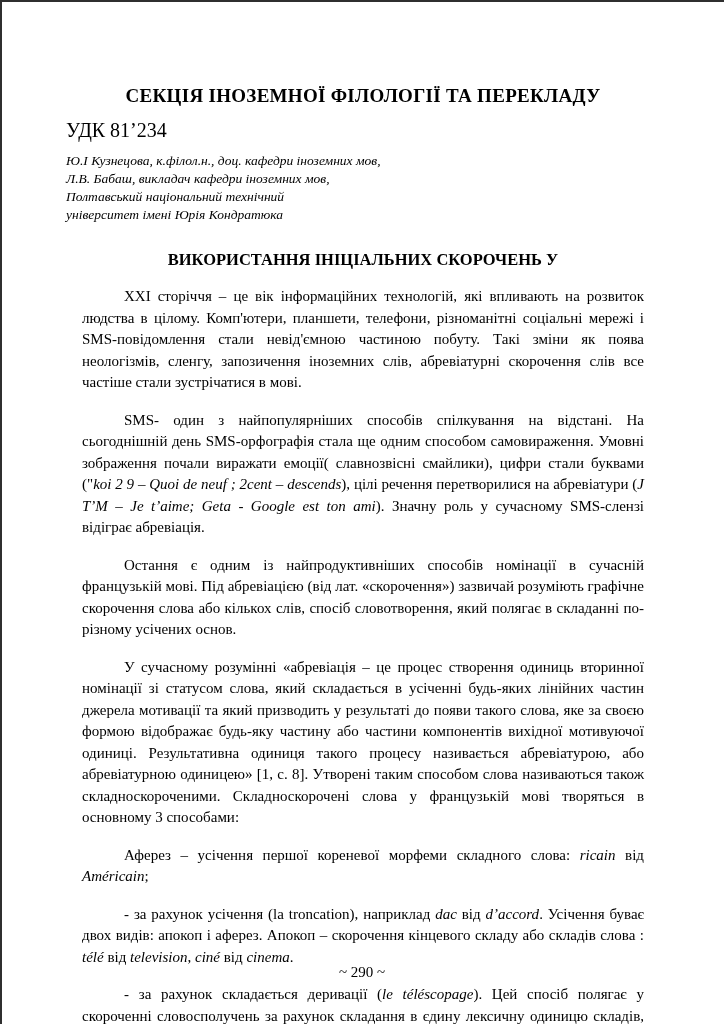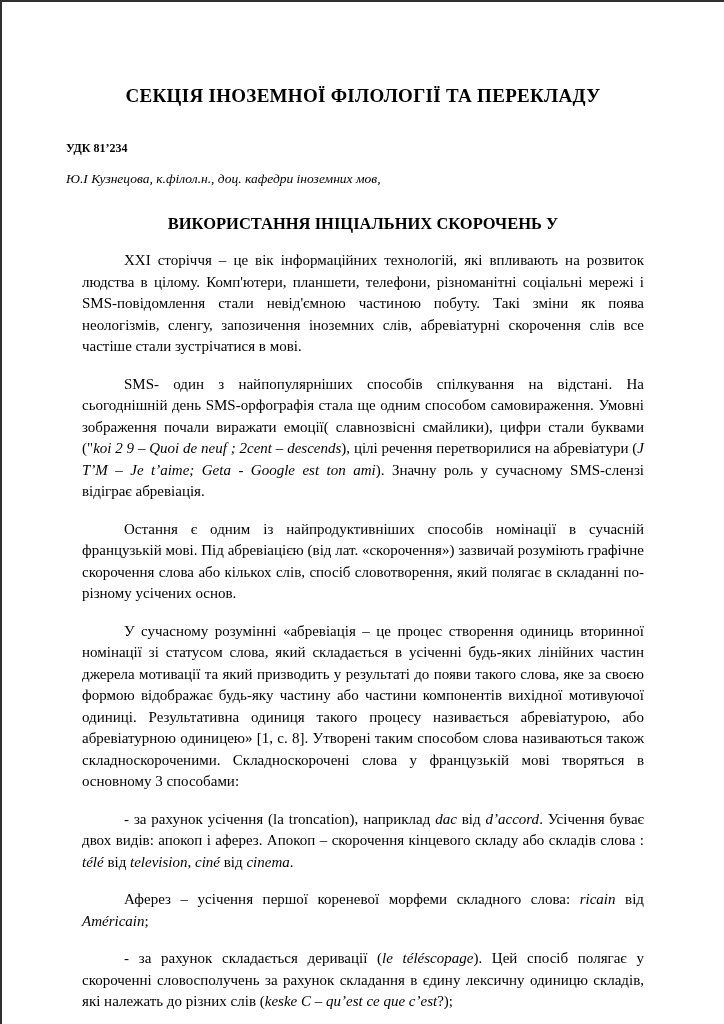--- a/index.html
+++ b/index.html
@@ -32,23 +32,23 @@
   }
   .section-heading {
     margin: 0;
     text-align: center;
     font-weight: bold;
     font-size: 19px;
     line-height: 24px;
     letter-spacing: 0.3px;
   }
   .udc {
-    margin-top: 30px;
-    font-weight: bold;
-    font-size: 12px;
+    margin-top: 12px;
+    font-weight: normal;
+    font-size: 20px;
     line-height: 20px;
   }
   .author-block {
     margin-top: 12px;
     text-align: left;
     font-style: italic;
     font-size: 13.5px;
     line-height: 18px;
   }
   .article-title {
@@ -87,29 +87,33 @@
 <div class="page">
   <div class="scan-edge-left"></div>
   <div class="scan-edge-top"></div>
 
   <h1 class="section-heading">СЕКЦІЯ ІНОЗЕМНОЇ ФІЛОЛОГІЇ ТА ПЕРЕКЛАДУ</h1>
 
   <div class="udc">УДК 81’234</div>
 
   <div class="author-block">
       <div>Ю.І Кузнецова, к.філол.н.,  доц. кафедри іноземних мов,</div>
+      <div>Л.В. Бабаш, викладач кафедри іноземних мов,</div>
+      <div>Полтавський національний технічний</div>
+      <div>університет імені Юрія Кондратюка</div>
     </div>
 
   <h2 class="article-title">
       <div>ВИКОРИСТАННЯ ІНІЦІАЛЬНИХ СКОРОЧЕНЬ У</div>
     </h2>
 
   <div class="article-body">
       <p class="body-para"><span>XXI сторіччя – це вік інформаційних технологій, які впливають на розвиток людства в цілому. Комп'ютери, планшети, телефони, різноманітні соціальні мережі і SMS-повідомлення стали невід'ємною частиною побуту. Такі зміни як поява неологізмів, сленгу, запозичення іноземних слів, абревіатурні скорочення слів все частіше стали зустрічатися в мові.</span></p>
       <p class="body-para"><span>SMS- один з найпопулярніших способів спілкування на відстані. На сьогоднішній день SMS-орфографія стала ще одним способом самовираження. Умовні зображення почали виражати емоції( славнозвісні смайлики), цифри стали буквами ("</span><em>koi 2 9 – Quoi de neuf ; 2cent – descends</em><span>), цілі речення перетворилися на  абревіатури (</span><em>J T’M – Je t’aime; Geta - Google est ton ami</em><span>). Значну роль у сучасному SMS-слензі відіграє абревіація.</span></p>
       <p class="body-para"><span>Остання є одним із найпродуктивніших способів номінації в сучасній французькій мові. Під абревіацією  (від лат. «скорочення») зазвичай розуміють графічне скорочення слова або кількох слів, спосіб словотворення, який полягає в складанні по-різному усічених основ.</span></p>
       <p class="body-para"><span>У сучасному розумінні «абревіація – це процес створення одиниць вторинної номінації зі статусом слова, який складається в усіченні будь-яких лінійних частин джерела мотивації та який призводить у результаті до появи такого слова, яке за своєю формою відображає будь-яку частину або частини компонентів вихідної мотивуючої одиниці. Результативна одиниця такого процесу називається абревіатурою, або абревіатурною одиницею» [1, с. 8]. Утворені таким способом слова називаються також складноскороченими. Складноскорочені слова у французькій мові творяться в основному 3 способами:</span></p>
+      <p class="body-para"><span>Аферез – усічення першої кореневої морфеми складного слова: </span><em>ricain</em><span> від </span><em>Américain</em><span>;</span></p>
       <p class="body-para"><span>- за рахунок усічення (la troncation), наприклад </span><em>dac</em><span> від </span><em>d’accord</em><span>. Усічення буває двох видів: апокоп і аферез. Апокоп – скорочення кінцевого складу або складів слова : </span><em>télé</em><span> від  </span><em>television</em><span>,  </span><em>ciné</em><span> від </span><em>cinema</em><span>.</span></p>
-      <p class="body-para"><span>Аферез – усічення першої кореневої морфеми складного слова: </span><em>ricain</em><span> від </span><em>Américain</em><span>;</span></p>
       <p class="body-para"><span>- за рахунок складається деривації (</span><em>le téléscopage</em><span>). Цей спосіб полягає у скороченні словосполучень за рахунок складання в єдину лексичну одиницю складів, які належать до різних слів (</span><em>keske C –  qu’est ce que c’est</em><span>?);</span></p>
     </div>
 
+  <div class="page-number">~ 290 ~</div>
 </div>
 
 </body></html>

